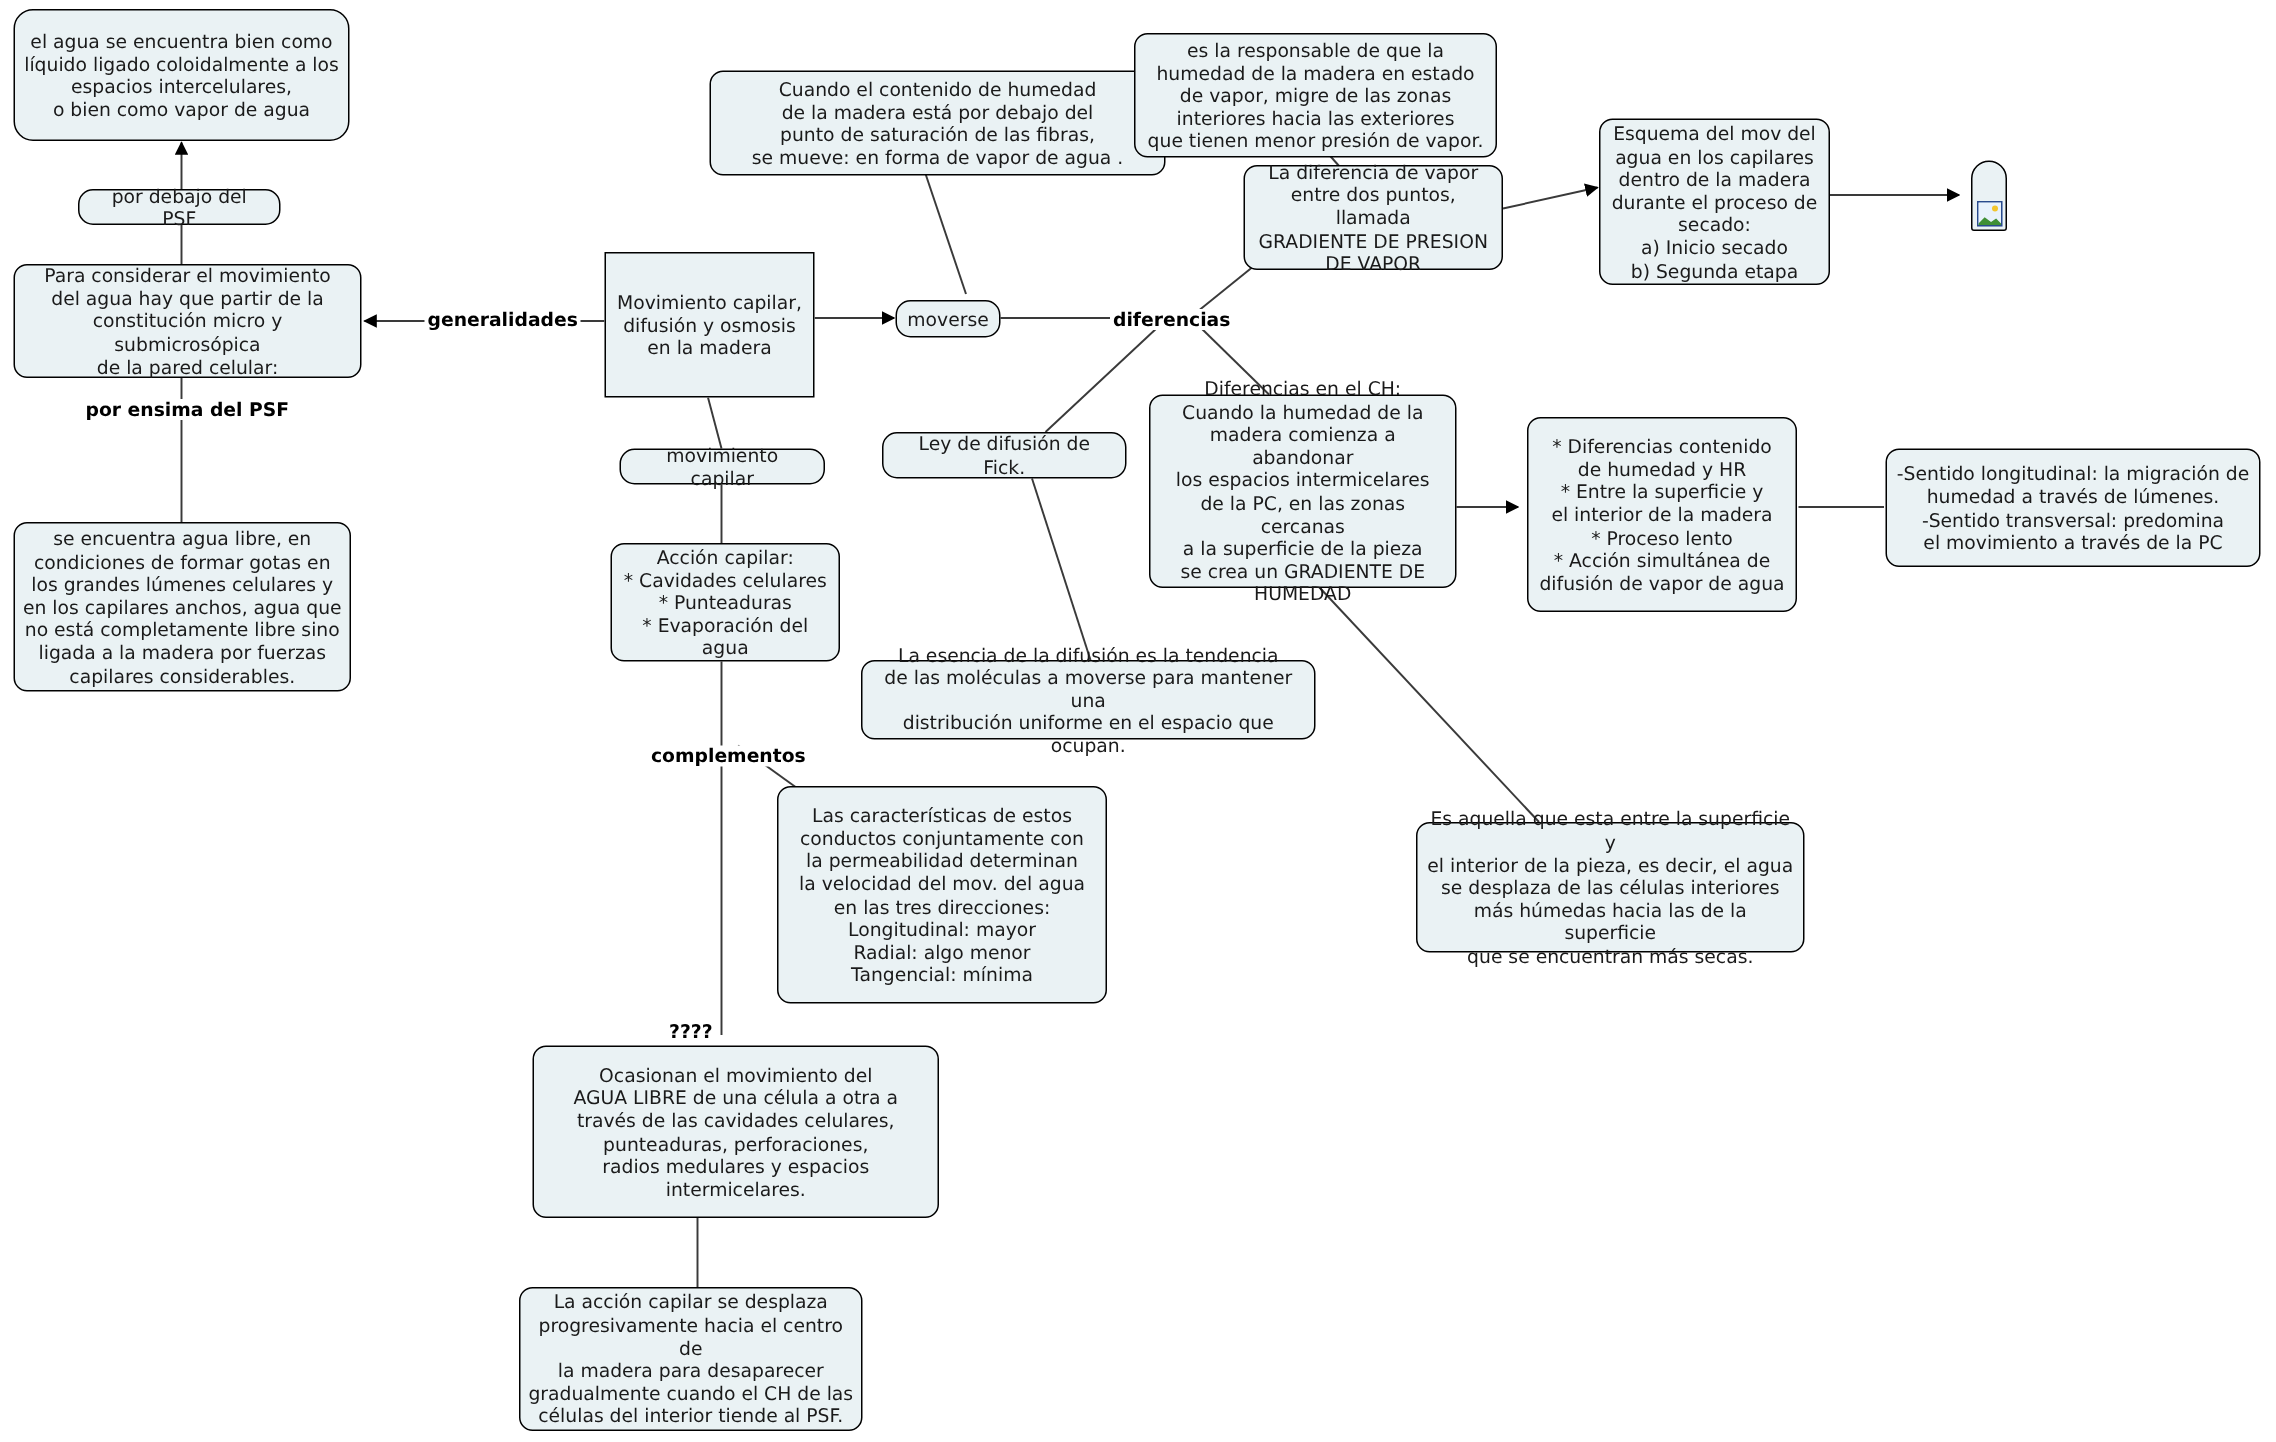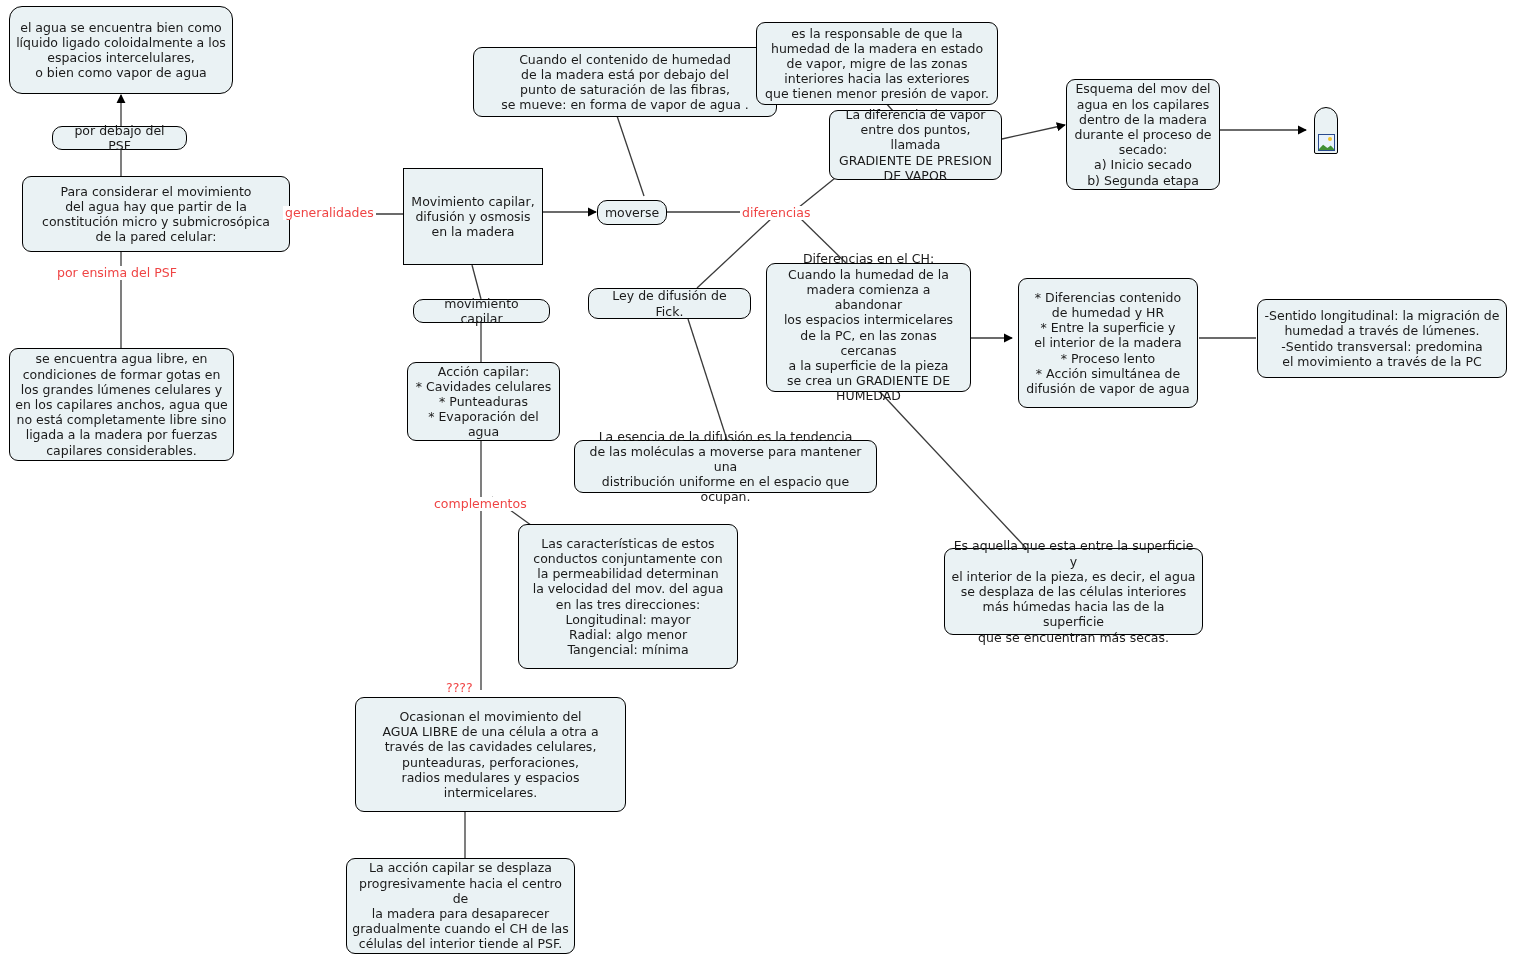--- a/index.html
+++ b/index.html
@@ -44,26 +44,27 @@
   .node.square {
     border-radius: 0;
   }
   .node.pill {
     border-radius: 10px;
     padding: 2px 9px;
   }
   .edge-label {
     position: absolute;
     background: #ffffff;
-    color: #ef4444;
+    color: #000000;
     font-size: 12.5px;
     line-height: 14px;
     white-space: nowrap;
     padding: 0 2px;
     z-index: 4;
+    font-weight: bold;
   }
   .img-node {
     position: absolute;
     width: 24px;
     height: 47px;
     box-sizing: border-box;
     background: #eaf2f4;
     border: 1px solid #000000;
     border-top-left-radius: 12px;
     border-top-right-radius: 12px;
@@ -161,21 +162,21 @@
     </g>
   </svg>
 
   <div class="node" style="left:9px; top:6px; width:224px; height:88px;border-radius:13px;">el agua se encuentra bien como
 líquido ligado coloidalmente a los
 espacios intercelulares,
 o bien como vapor de agua</div>
 
   <div class="node pill" style="left:52px; top:126px; width:135px; height:24px;">por debajo del PSF</div>
 
-  <div class="node" style="left:22px; top:176px; width:268px; height:76px;">Para considerar  el movimiento
+  <div class="node" style="left:9px; top:176px; width:232px; height:76px;">Para considerar  el movimiento
 del agua hay que partir  de  la
 constitución micro y submicrosópica
 de la pared celular:</div>
 
   <span class="edge-label" style="left:55px; top:266px;">por ensima del PSF</span>
 
   <div class="node" style="left:9px; top:348px; width:225px; height:113px;">se encuentra agua libre, en
 condiciones de formar gotas en
 los grandes lúmenes celulares y
 en los capilares anchos,  agua que

